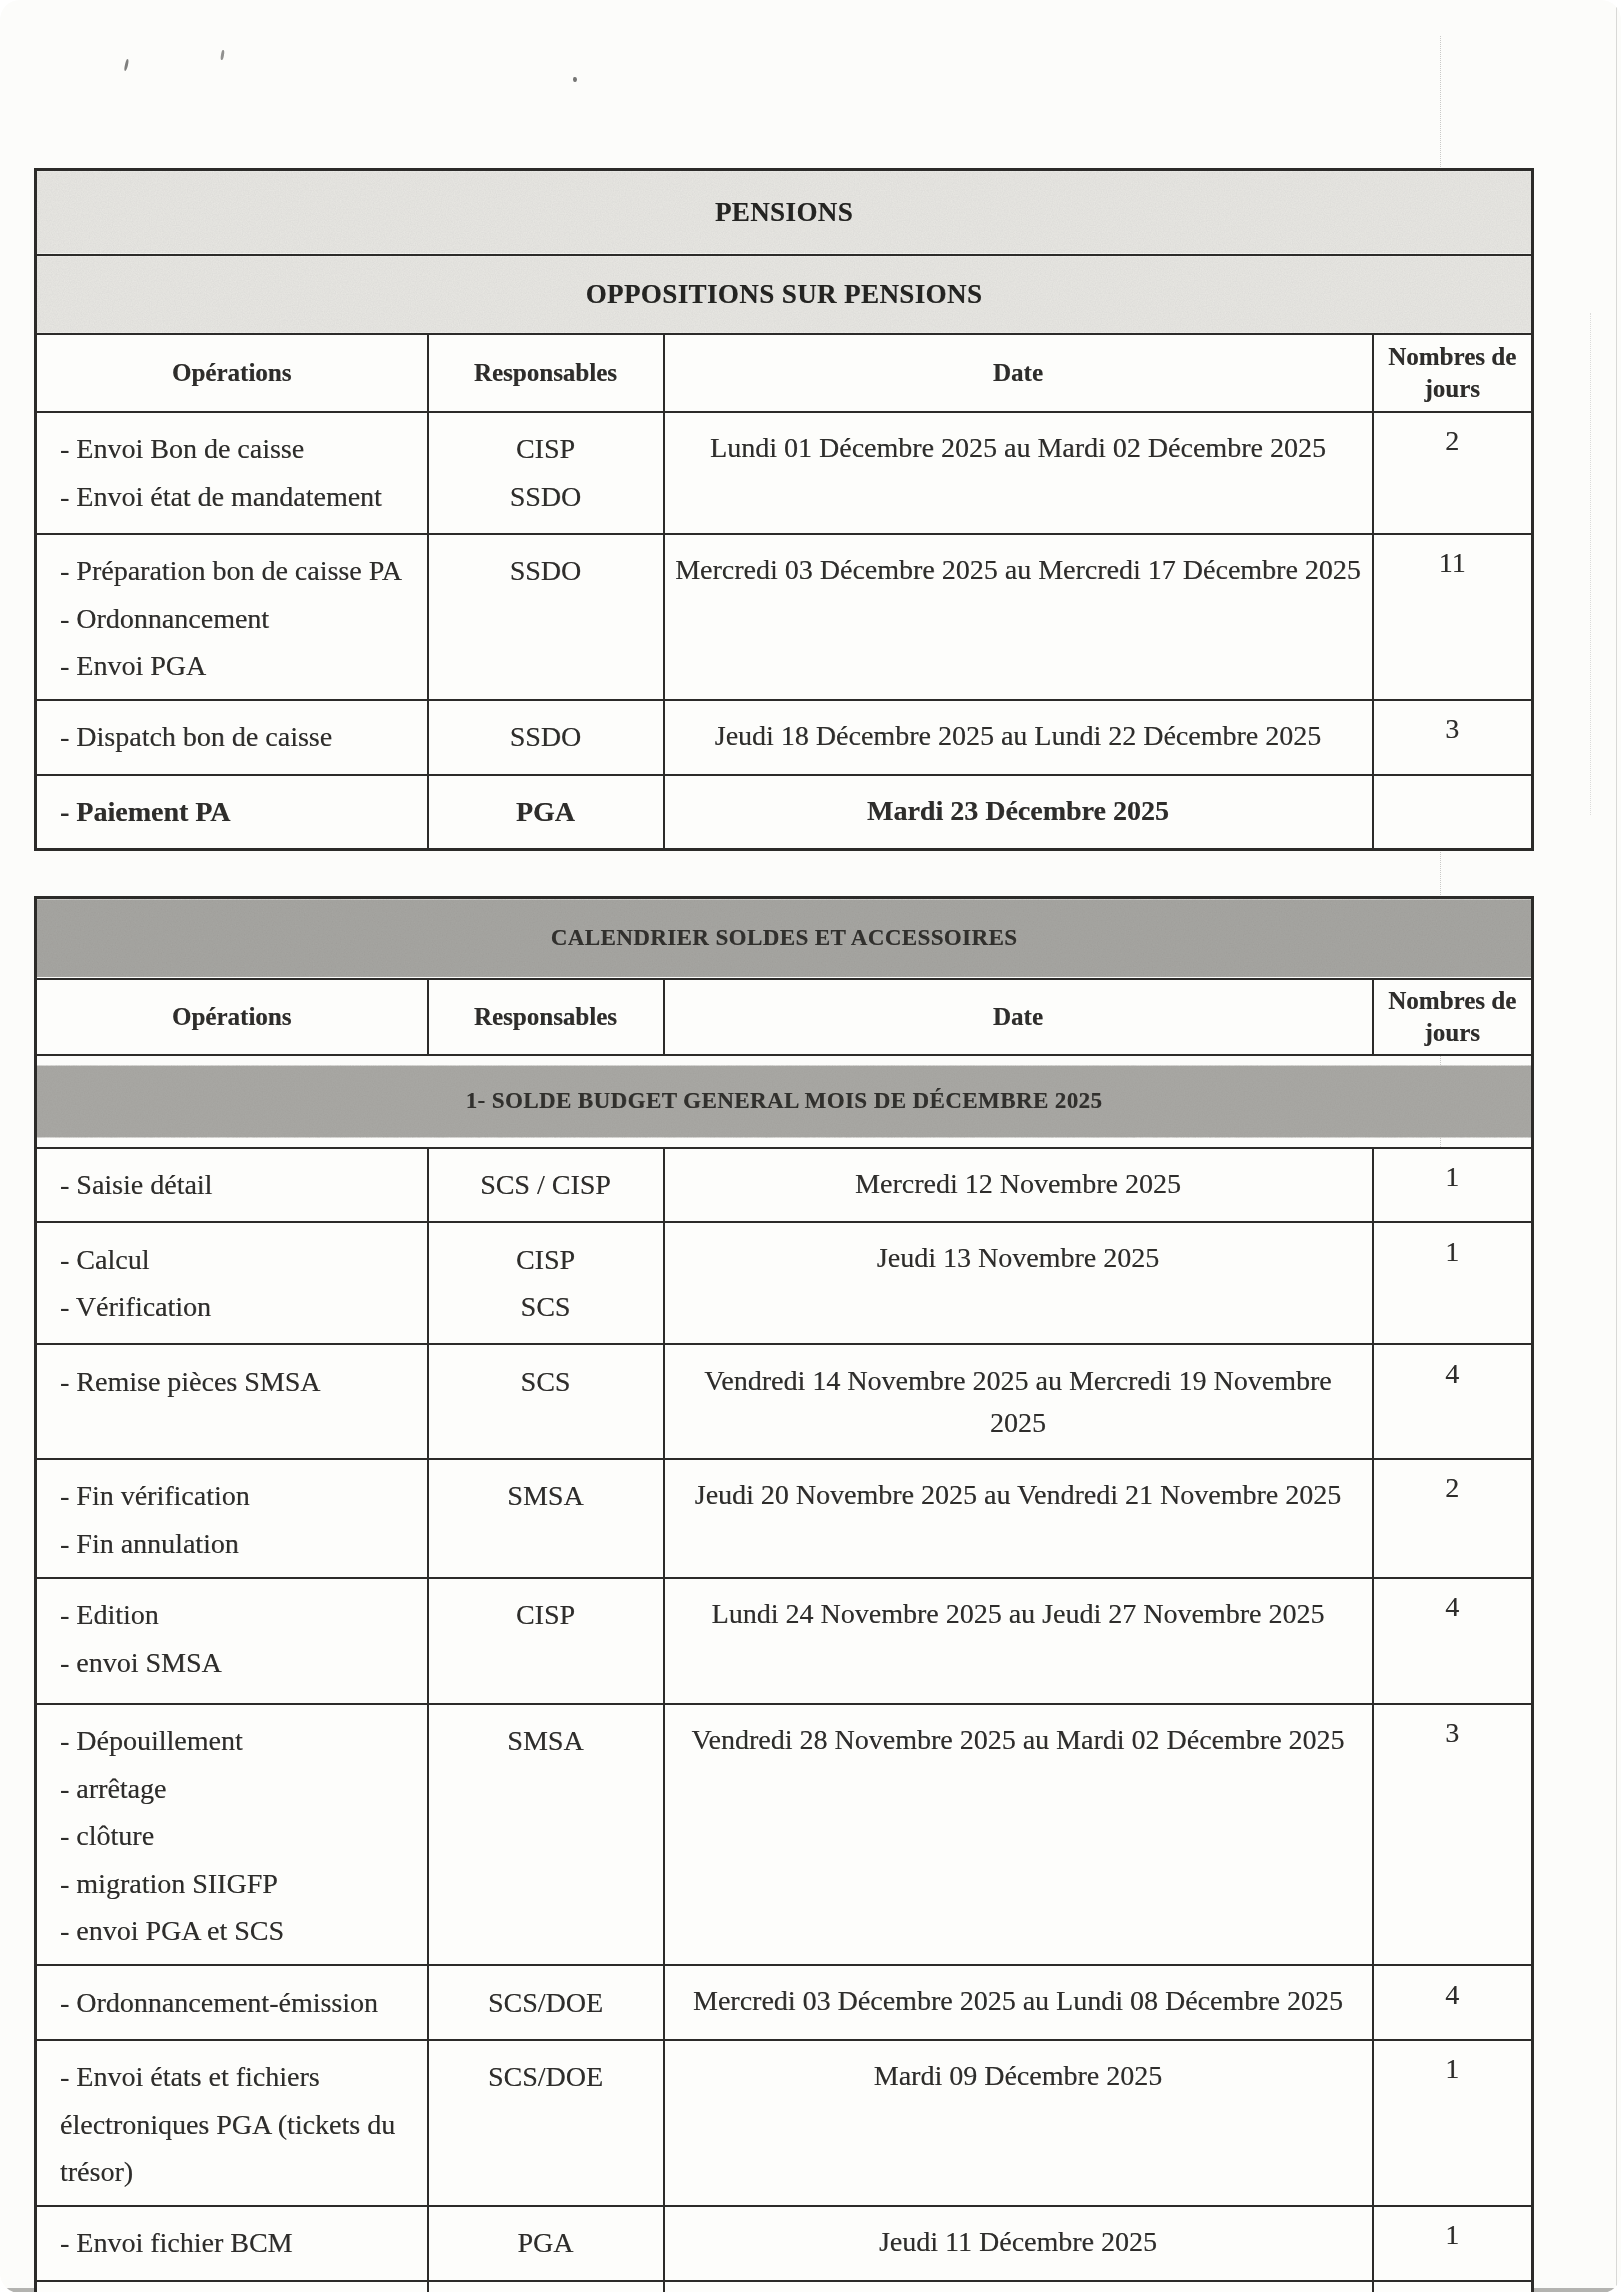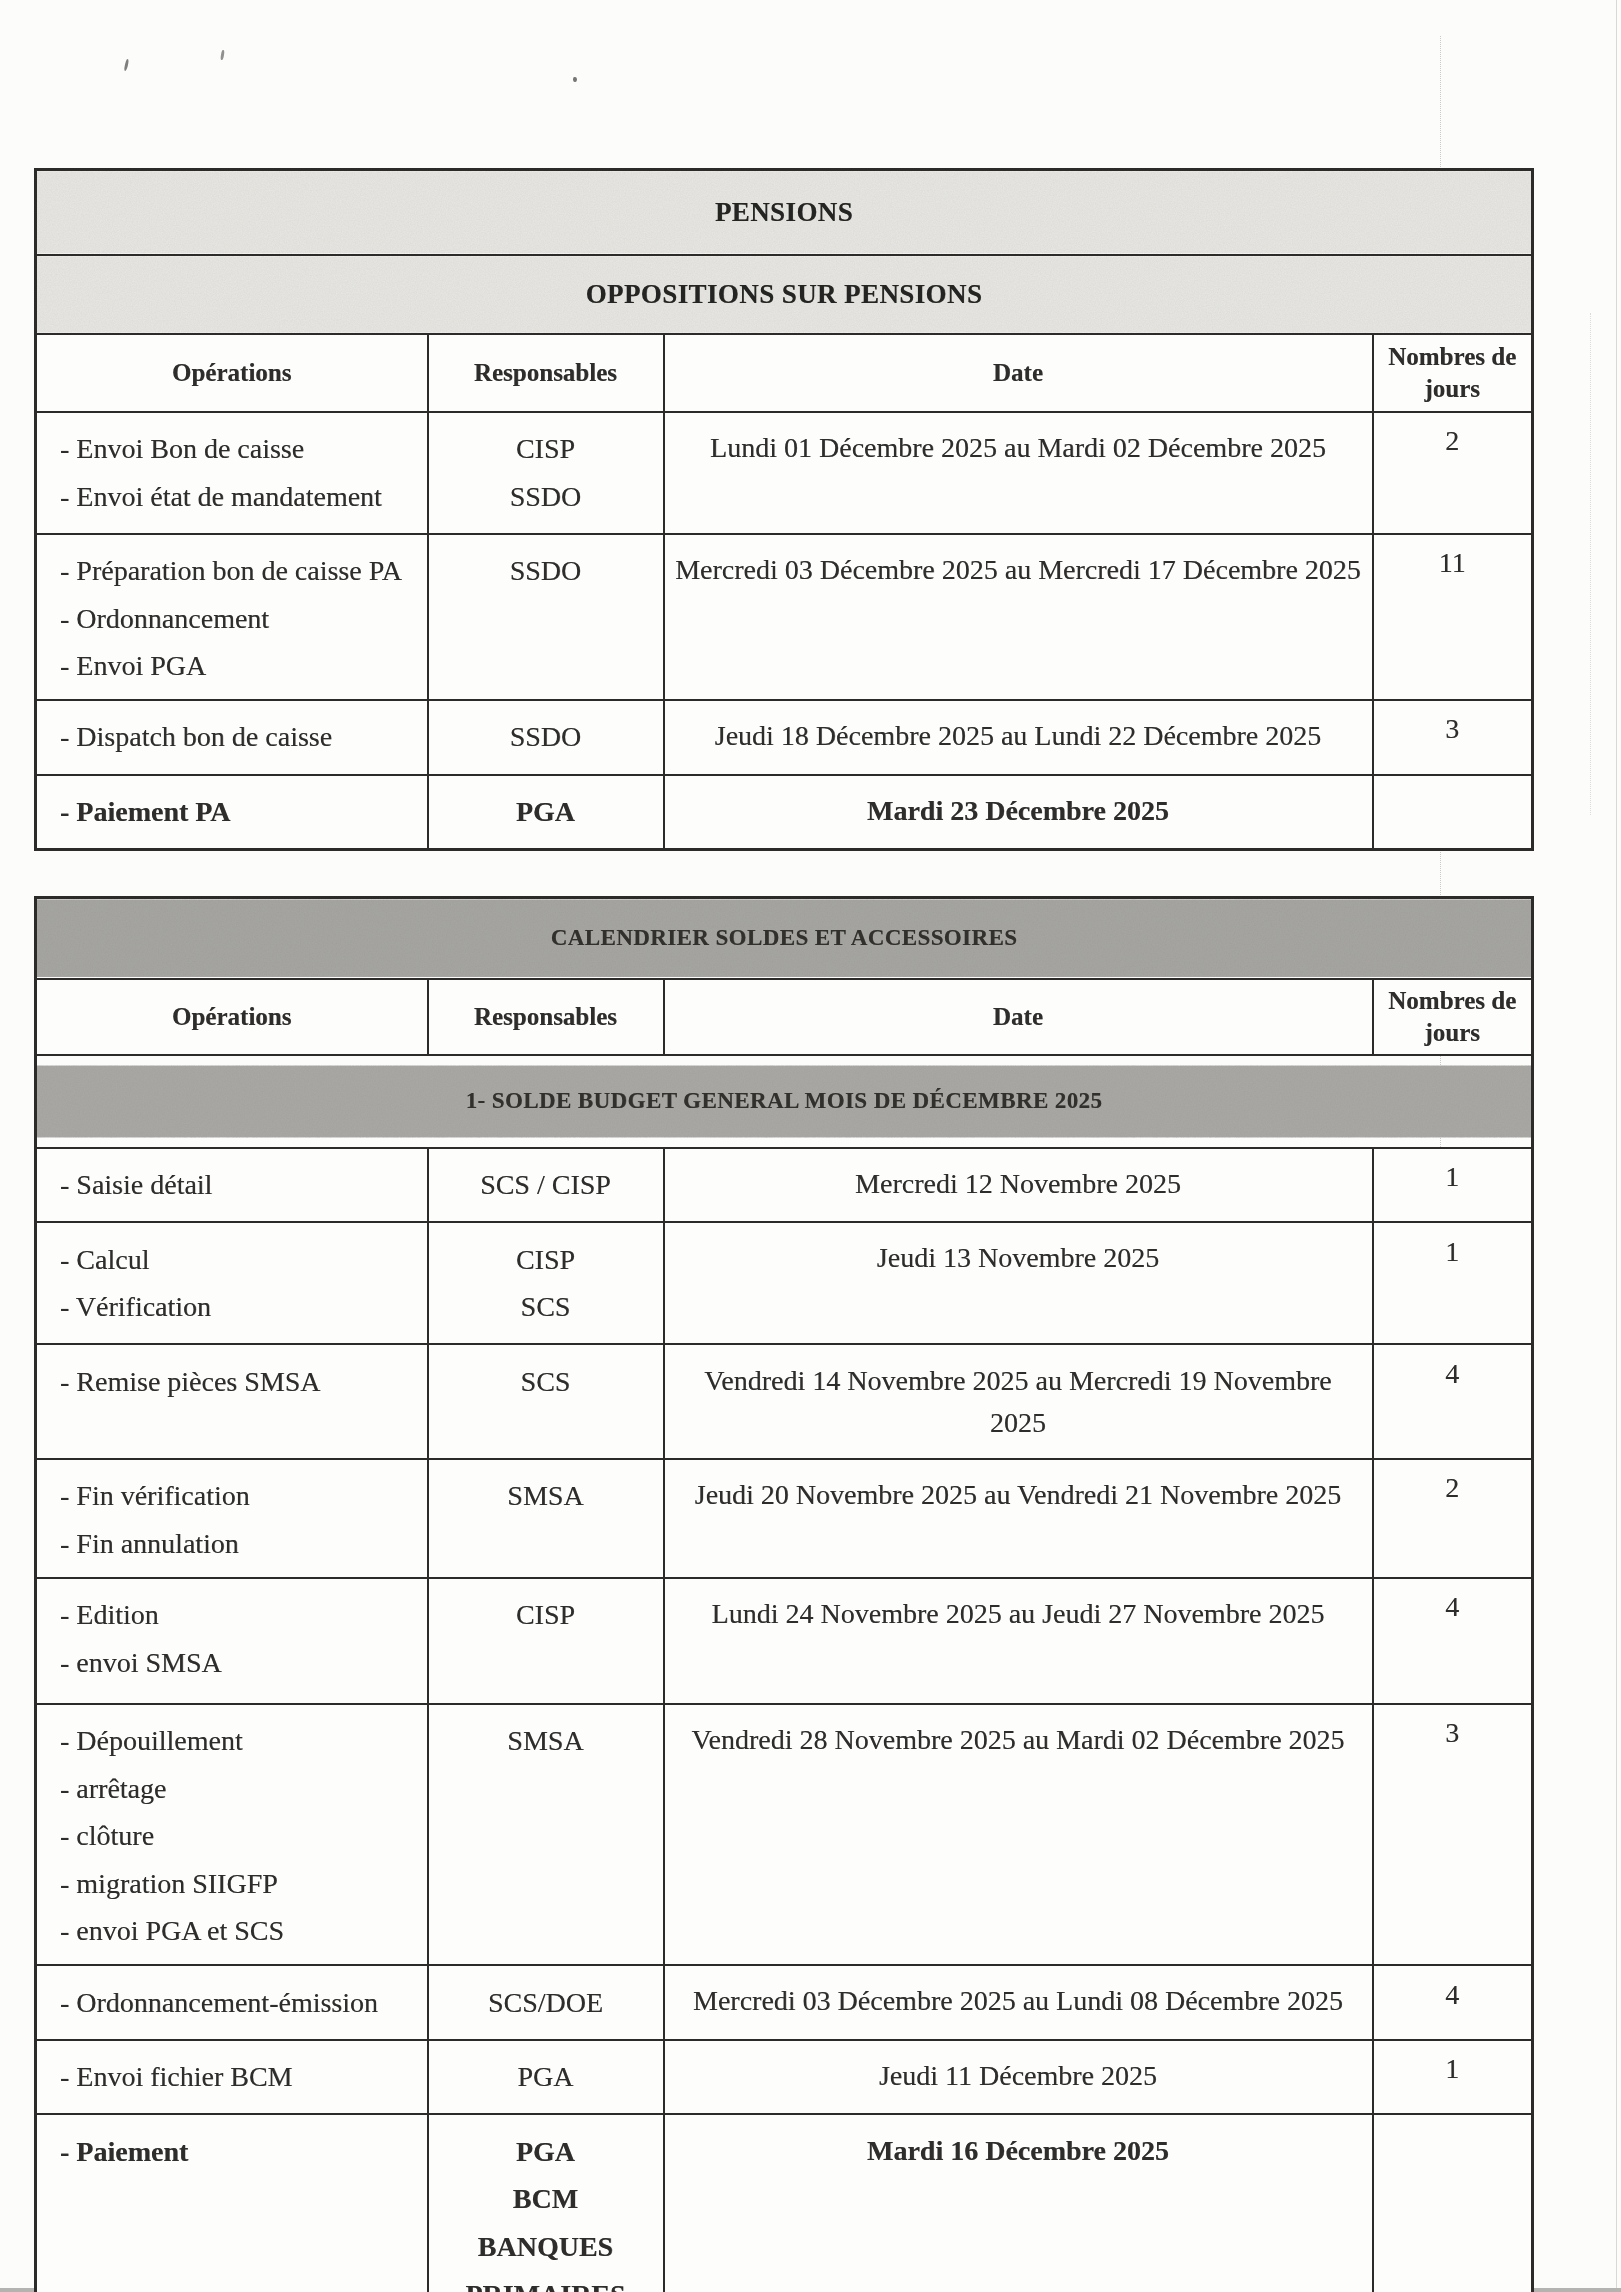--- a/index.html
+++ b/index.html
@@ -3,20 +3,21 @@
 <meta charset="utf-8">
 <style>
   html,body { margin:0; padding:0; background:#ffffff; }
   #page {
     position:relative;
     width:1621px; height:2293px;
     background:#fcfcfa;
     font-family:"Liberation Serif","DejaVu Serif",serif;
     color:#2e2d2b;
     overflow:hidden;
+    border-radius:20px;
   }
   table.doc {
     position:absolute; left:34px;
     width:1498px;
     border-collapse:collapse;
     table-layout:fixed;
   }
   #table-pensions   { top:168px; }
   #table-calendrier { top:896px; }
   table.doc td {
@@ -237,20 +238,26 @@
       <td class="c-resp">SMSA</td>
       <td class="c-date">Vendredi 28 Novembre 2025 au Mardi 02 Décembre 2025</td>
       <td class="c-days">3</td>
     </tr>
     <tr class="body" style="height:63px">
       <td class="c-ops">- Ordonnancement-émission</td>
       <td class="c-resp">SCS/DOE</td>
       <td class="c-date">Mercredi 03 Décembre 2025 au Lundi 08 Décembre 2025</td>
       <td class="c-days">4</td>
     </tr>
+    <tr class="body" style="height:122px">
+      <td class="c-ops">- Envoi états et fichiers électroniques PGA (tickets du trésor)</td>
+      <td class="c-resp">SCS/DOE</td>
+      <td class="c-date">Mardi 09 Décembre 2025</td>
+      <td class="c-days">1</td>
+    </tr>
     <tr class="body" style="height:62px">
       <td class="c-ops">- Envoi fichier BCM</td>
       <td class="c-resp">PGA</td>
       <td class="c-date">Jeudi 11 Décembre 2025</td>
       <td class="c-days">1</td>
     </tr>
     <tr class="body row-bold" style="height:178px">
       <td class="c-ops">- Paiement</td>
       <td class="c-resp">PGA
 BCM

